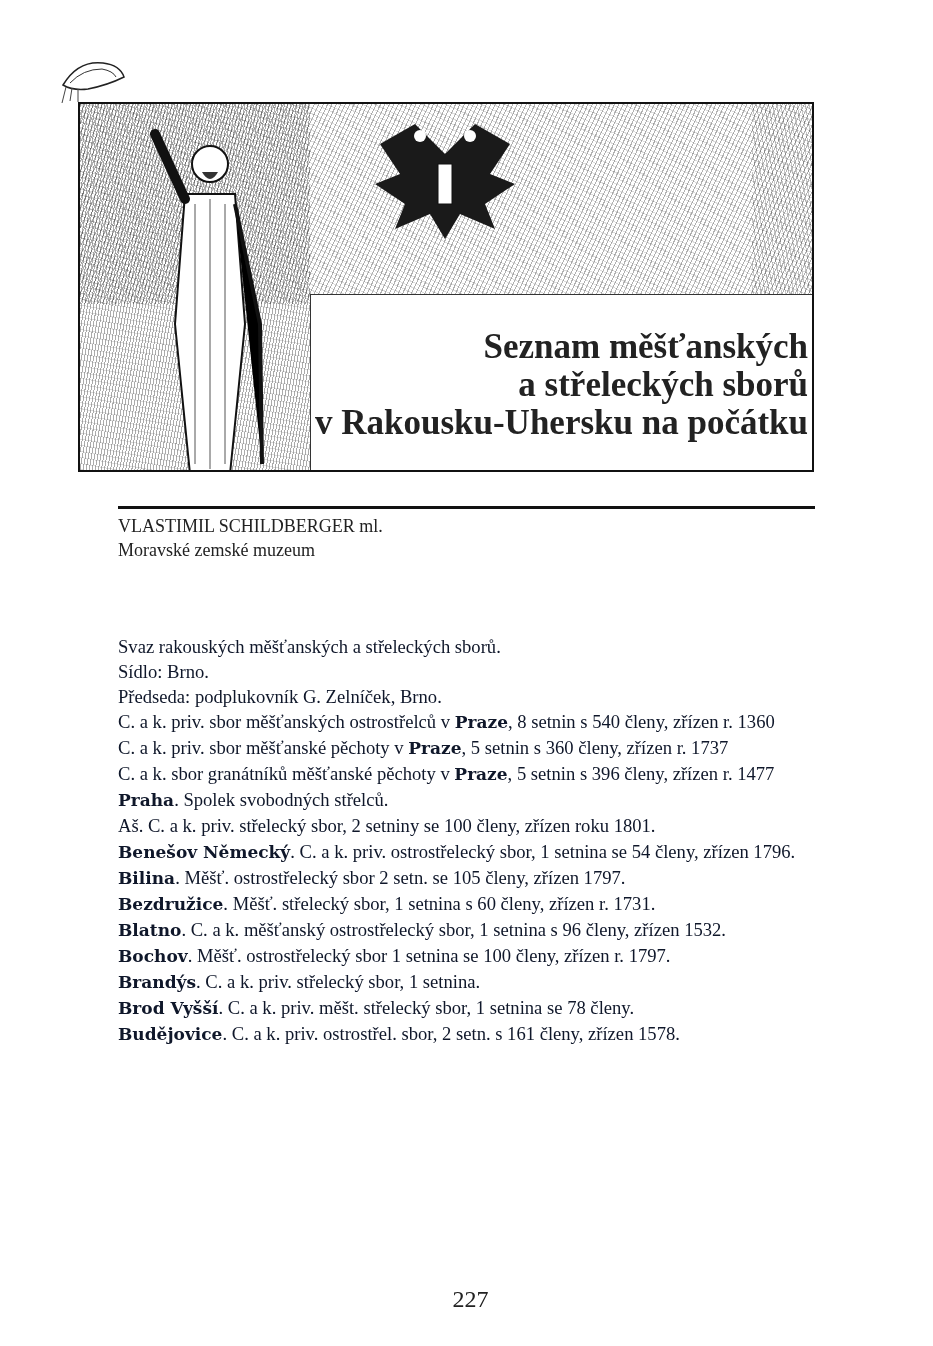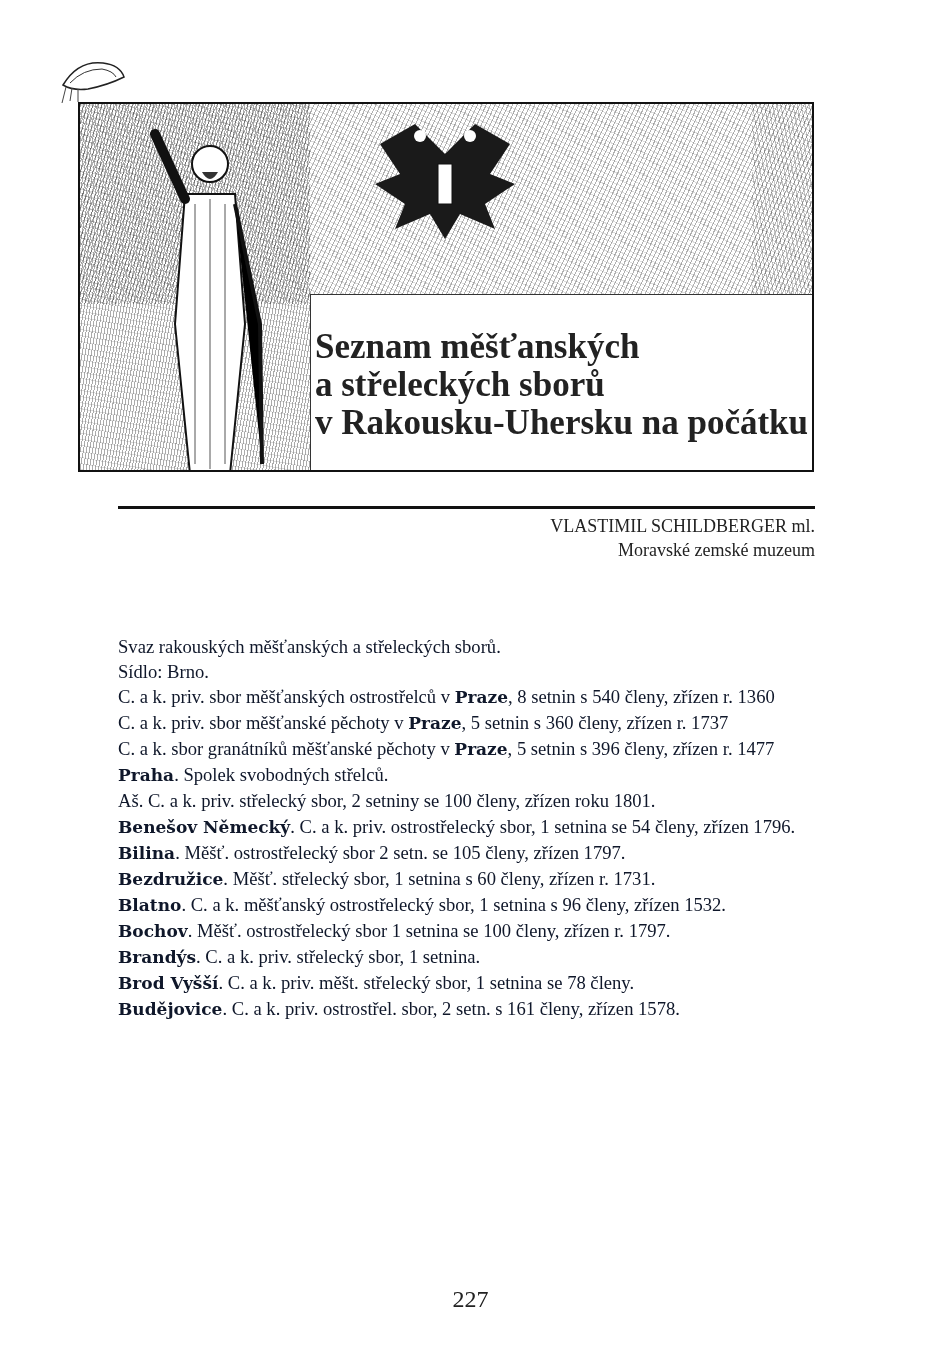--- a/index.html
+++ b/index.html
@@ -18,29 +18,29 @@
         repeating-linear-gradient(100deg, rgba(0,0,0,0.6) 0 1px, transparent 1px 3px),
         repeating-linear-gradient(10deg, rgba(0,0,0,0.25) 0 1px, transparent 1px 6px);
       opacity: 0.55; }
     .hero-art .right-band { position: absolute; right: 0; top: 0; width: 60px; height: 370px;
       background: repeating-linear-gradient(80deg, rgba(0,0,0,0.5) 0 1px, transparent 1px 4px);
       opacity: 0.45; }
     .hero-art .figure { position: absolute; left: 70px; top: 20px; width: 120px; height: 350px; }
     .hero-art .eagle { position: absolute; left: 290px; top: 10px; width: 150px; height: 130px; }
 
     .title-box { position: absolute; left: 230px; top: 190px; right: 0; bottom: 0; background: #fff; border-top: 1px solid #333; border-left: 1px solid #333; display: flex; align-items: center; justify-content: center; }
-    .title { font-family: "Liberation Serif", serif; font-size: 35px; line-height: 38px; text-align: left; color: #222; margin: 0; padding-top: 4px; }
+    .title { font-family: "Liberation Serif", serif; font-size: 35px; line-height: 38px; text-align: right; color: #222; margin: 0; padding-top: 4px; }
     .title span { display: block; }
 
     
     .hat { position: absolute; left: 58px; top: 55px; width: 70px; height: 50px; }
 
     
     .rule { position: absolute; left: 118px; top: 506px; width: 697px; height: 3px; background: #111; }
-    .author { position: absolute; left: 118px; width: 697px; top: 514px; text-align: right; font-family: "Liberation Serif", serif; font-size: 18px; line-height: 24px; color: #222; }
+    .author { position: absolute; left: 118px; width: 697px; top: 514px; text-align: left; font-family: "Liberation Serif", serif; font-size: 18px; line-height: 24px; color: #222; }
     .author div { display: block; }
 
     
     .body { position: absolute; left: 118px; top: 634px; width: 697px; font-family: "Liberation Serif", serif; font-size: 18.6px; line-height: 25px; color: #0f172a; }
     .intro p { margin: 0; }
     .section-head { margin: 25px 0 0 0; font-weight: bold; font-family: "DejaVu Serif", serif; font-size: 17px; }
     .entry { margin: 0; text-align: justify; }
     .entry b { font-family: "DejaVu Serif", serif; font-weight: bold; font-size: 17px; }
 
     .page-number { position: absolute; left: 4px; width: 933px; top: 1286px; text-align: center; font-family: "Liberation Serif", serif; font-size: 24px; color: #222; }
@@ -87,20 +87,21 @@
 
 <div class="author">
   <div>VLASTIMIL SCHILDBERGER ml.</div>
   <div>Moravské zemské muzeum</div>
 </div>
 
 <div class="body">
   <div class="intro">
     <p>Svaz rakouských měšťanských a střeleckých sborů.</p>
     <p>Sídlo: Brno.</p>
+    <p>Předseda: podplukovník G. Zelníček, Brno.</p>
   </div>
 
 
   <div>
     <p class="entry"><span>C. a k. priv. sbor měšťanských ostrostřelců v </span><b>Praze</b><span>, 8 setnin s 540 členy, zřízen r. 1360</span></p>
     <p class="entry"><span>C. a k. priv. sbor měšťanské pěchoty v </span><b>Praze</b><span>, 5 setnin s 360 členy, zřízen r. 1737</span></p>
     <p class="entry"><span>C. a k. sbor granátníků měšťanské pěchoty v </span><b>Praze</b><span>, 5 setnin s 396 členy, zřízen r. 1477</span></p>
     <p class="entry"><span></span><b>Praha</b><span>. Spolek svobodných střelců.</span></p>
     <p class="entry"><span>Aš. C. a k. priv. střelecký sbor, 2 setniny se 100 členy, zřízen roku 1801.</span><b></b><span></span></p>
     <p class="entry"><span></span><b>Benešov Německý</b><span>. C. a k. priv. ostrostřelecký sbor, 1 setnina se 54 členy, zřízen 1796.</span></p>

